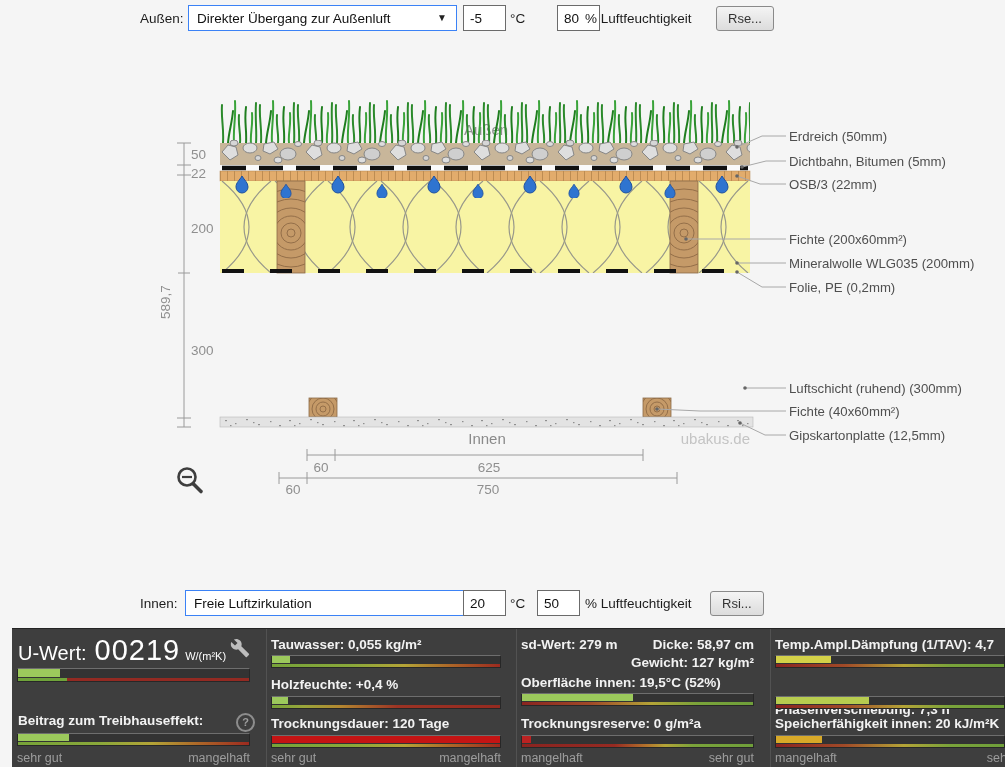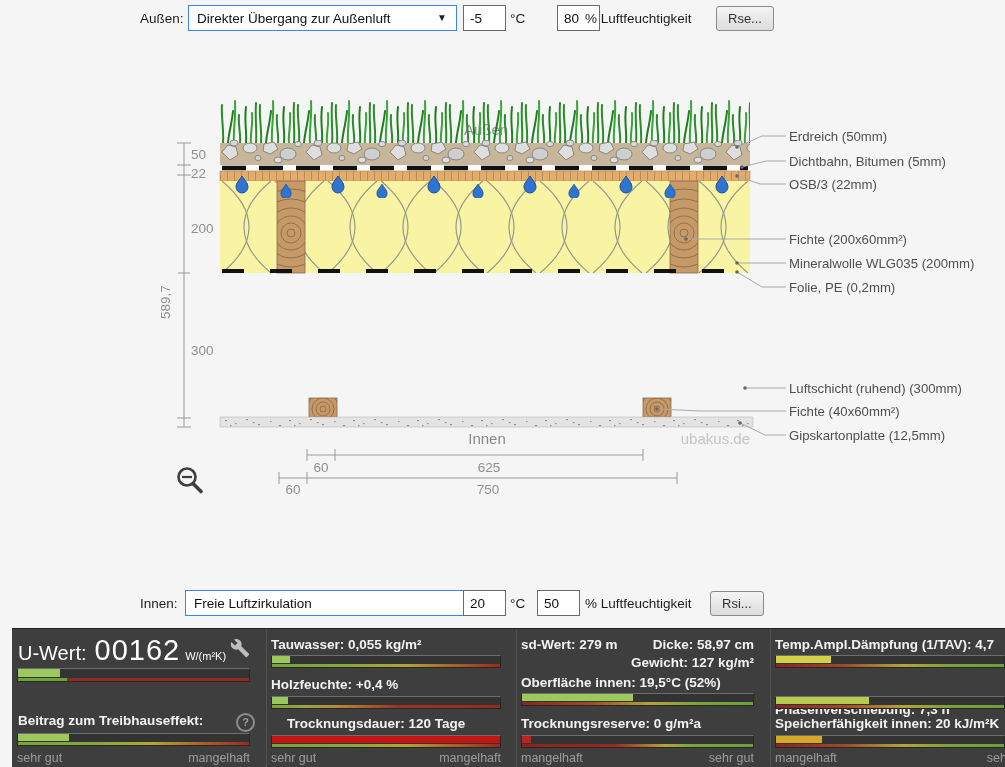--- a/index.html
+++ b/index.html
@@ -295,21 +295,21 @@
     <input class="tinput" style="left: 537px; top: 590px;" value="50">
     <span class="clabel" style="left:585px;top:596px;">% Luftfeuchtigkeit</span>
     <button class="ubtn" style="left:710px;top:591px;">Rsi...</button>
   </div>
 
   <div id="panel">
 
     <div class="pcol" style="left:0;width:250px;">
       <div class="uw-row">
         <span class="uw-label">U-Wert:</span>
-        <span class="uw-val">00162</span>
+        <span class="uw-val">00219</span>
         <span class="uw-unit">W/(m²K)</span>
       </div>
       <svg class="wrench" width="20" height="20" viewBox="0 0 24 24">
         <path fill="#bdbdbd" d="M22.7 19l-9.1-9.1c.9-2.3.4-5-1.5-6.9-2-2-5-2.4-7.4-1.3L9 6 6 9 1.6 4.7C.4 7.1.9 10.1 2.9 12.1c1.9 1.9 4.6 2.4 6.9 1.5l9.1 9.1c.4.4 1 .4 1.4 0l2.3-2.3c.5-.4.5-1.1.1-1.4z"></path>
       </svg>
       <div class="bar" style="left:5px;top:39px;width:233px;height:14px;">
         <div class="bar-fill" style="height: 8px; width: 18%; background: rgb(156, 201, 92);"></div>
         <div class="bar-scale sc-u"></div>
       </div>
       <div class="plabel" style="left:6px;top:84px;">Beitrag zum Treibhauseffekt:</div>
@@ -326,21 +326,21 @@
       <div class="plabel" style="left:4px;top:8px;">Tauwasser: 0,055 kg/m²</div>
       <div class="bar" style="left:4px;top:26px;width:230px;">
         <div class="bar-fill" style="width: 8%; background: rgb(156, 201, 92);"></div>
         <div class="bar-scale sc-gr"></div>
       </div>
       <div class="plabel" style="left:4px;top:48px;">Holzfeuchte: +0,4 %</div>
       <div class="bar" style="left:4px;top:67px;width:230px;">
         <div class="bar-fill" style="width: 7%; background: rgb(156, 201, 92);"></div>
         <div class="bar-scale sc-gr2"></div>
       </div>
-      <div class="plabel" style="left:4px;top:87px;margin-left:16px;">Trocknungsdauer: 120 Tage</div>
+      <div class="plabel" style="left:4px;top:87px;">Trocknungsdauer: 120 Tage</div>
       <div class="bar" style="left:4px;top:106px;width:230px;">
         <div class="bar-fill" style="width: 100%; background: rgb(196, 20, 20);"></div>
         <div class="bar-scale sc-gr"></div>
       </div>
       <span class="rating" style="left:4px;top:122px;">sehr gut</span>
       <span class="rating" style="right:12px;top:122px;">mangelhaft</span>
     </div>
 
     <div class="pcol sep" style="left:504px;width:251px;">
       <div class="plabel" style="left:4px;top:8px;">sd-Wert: 279 m</div>

